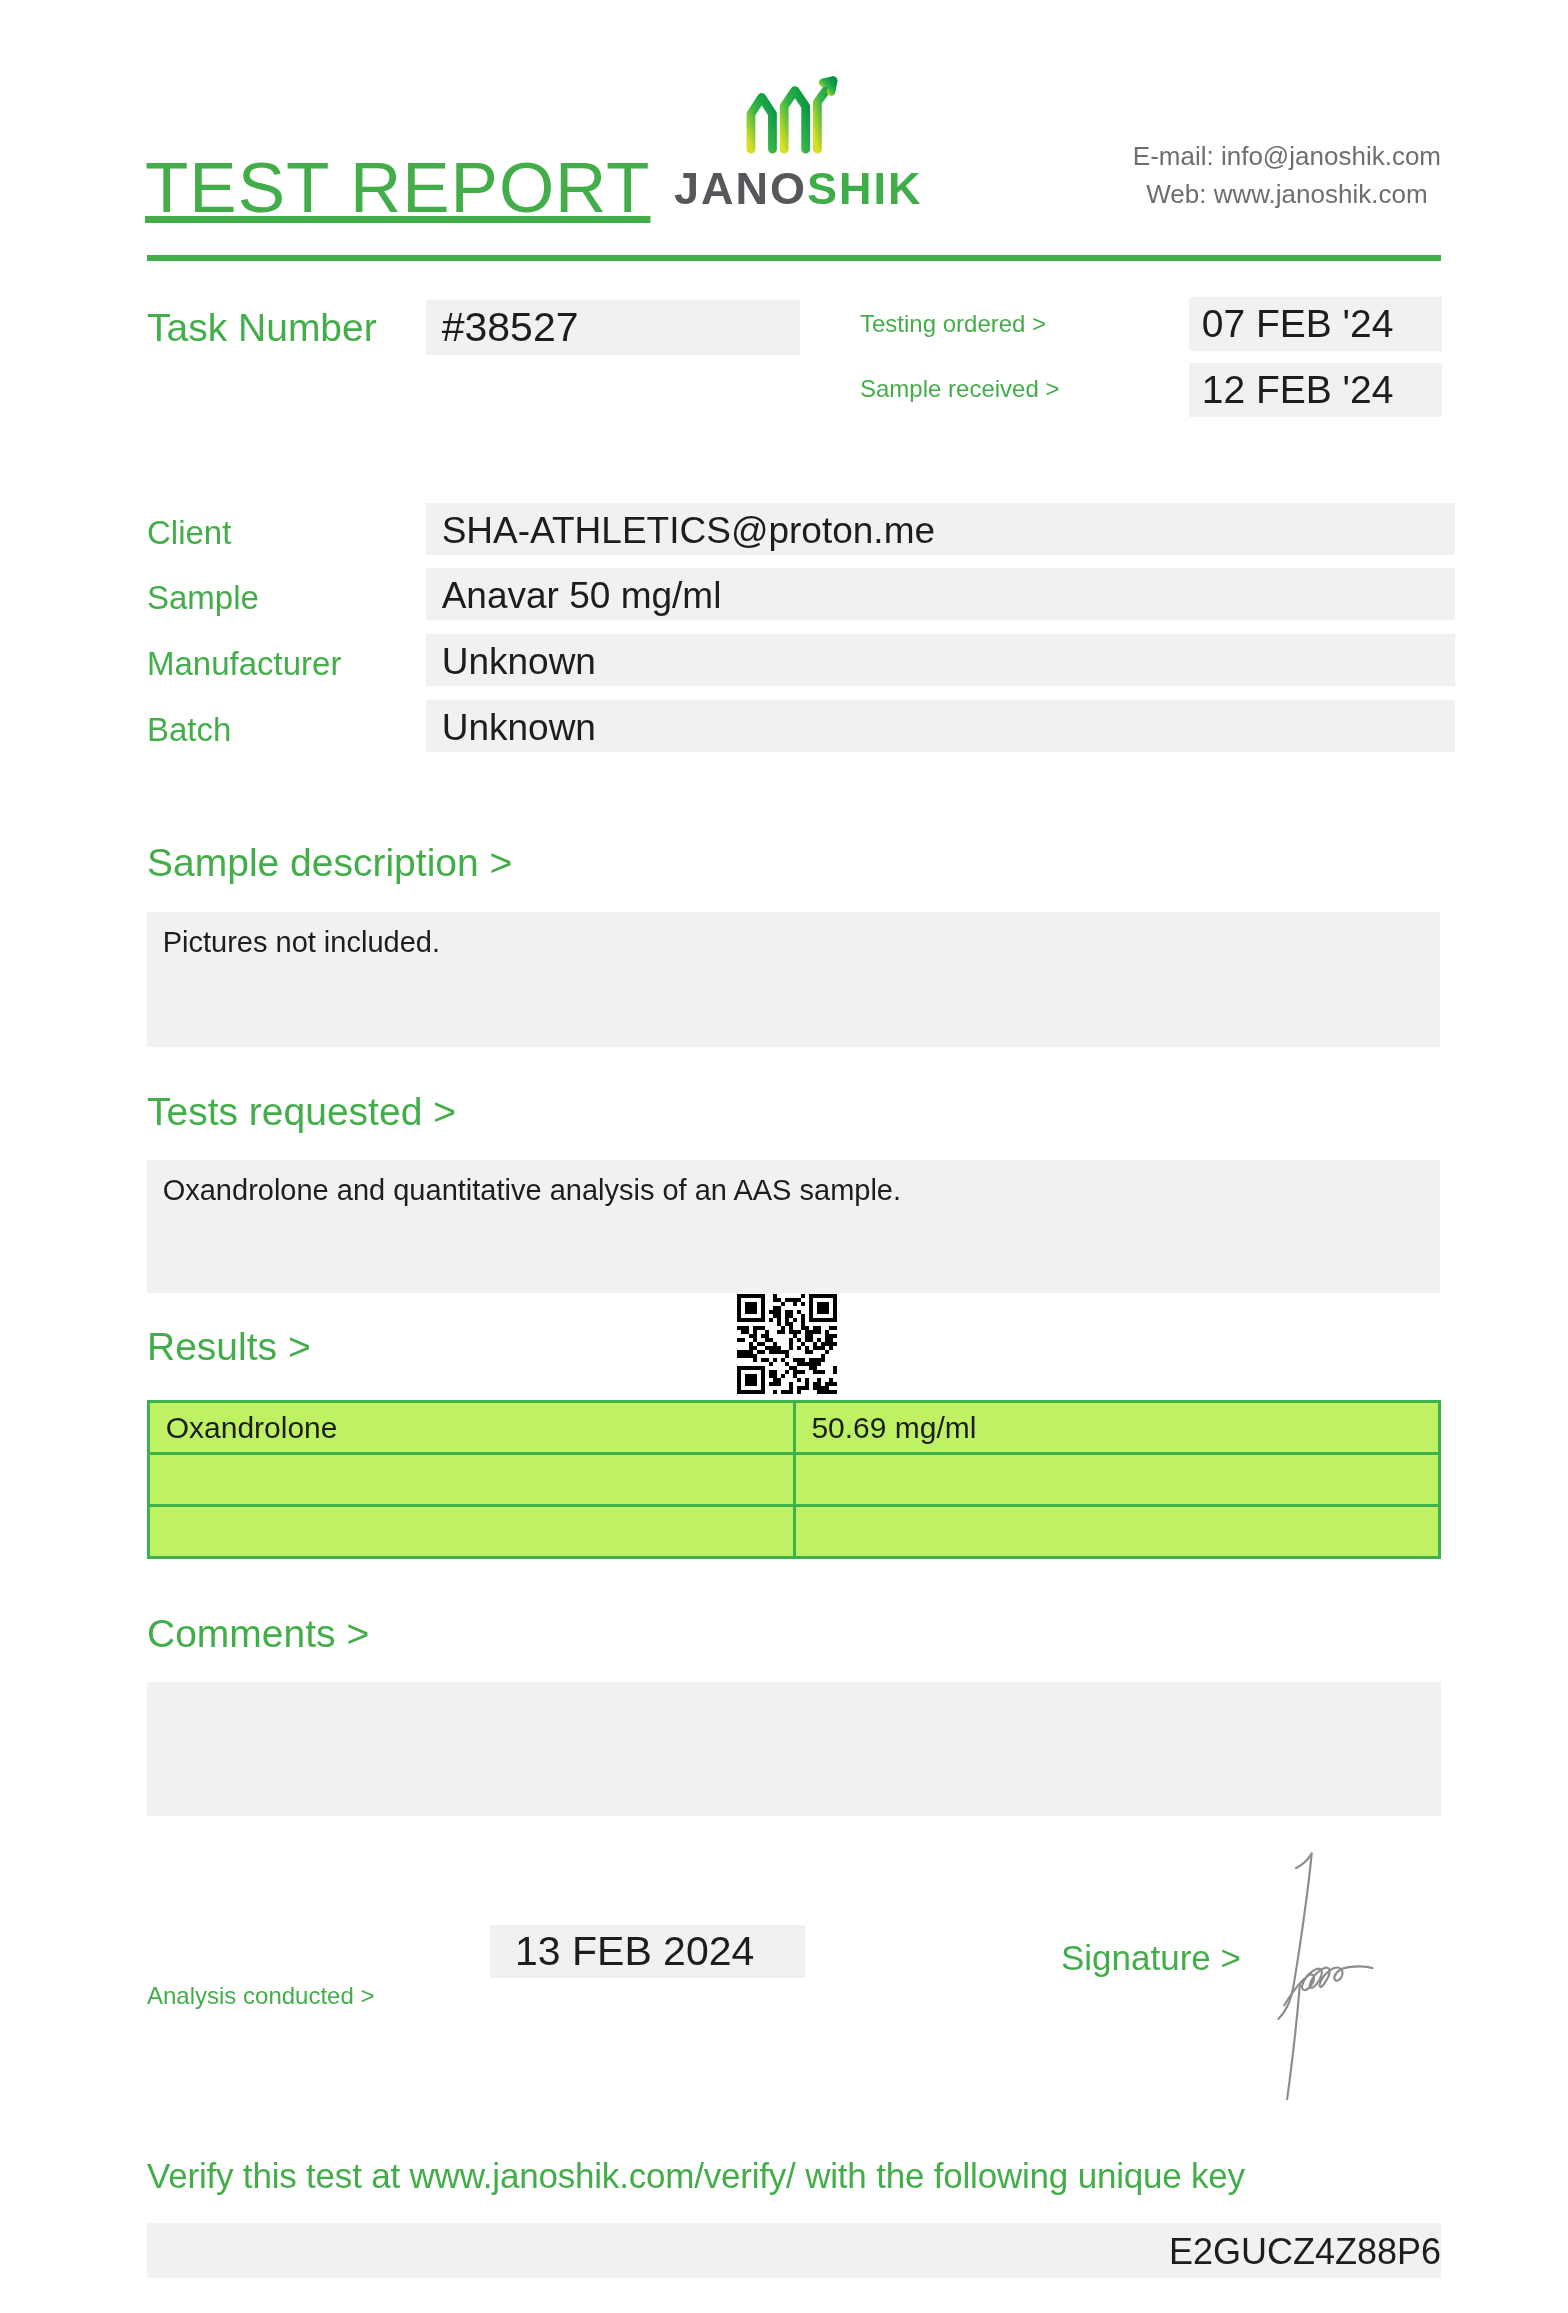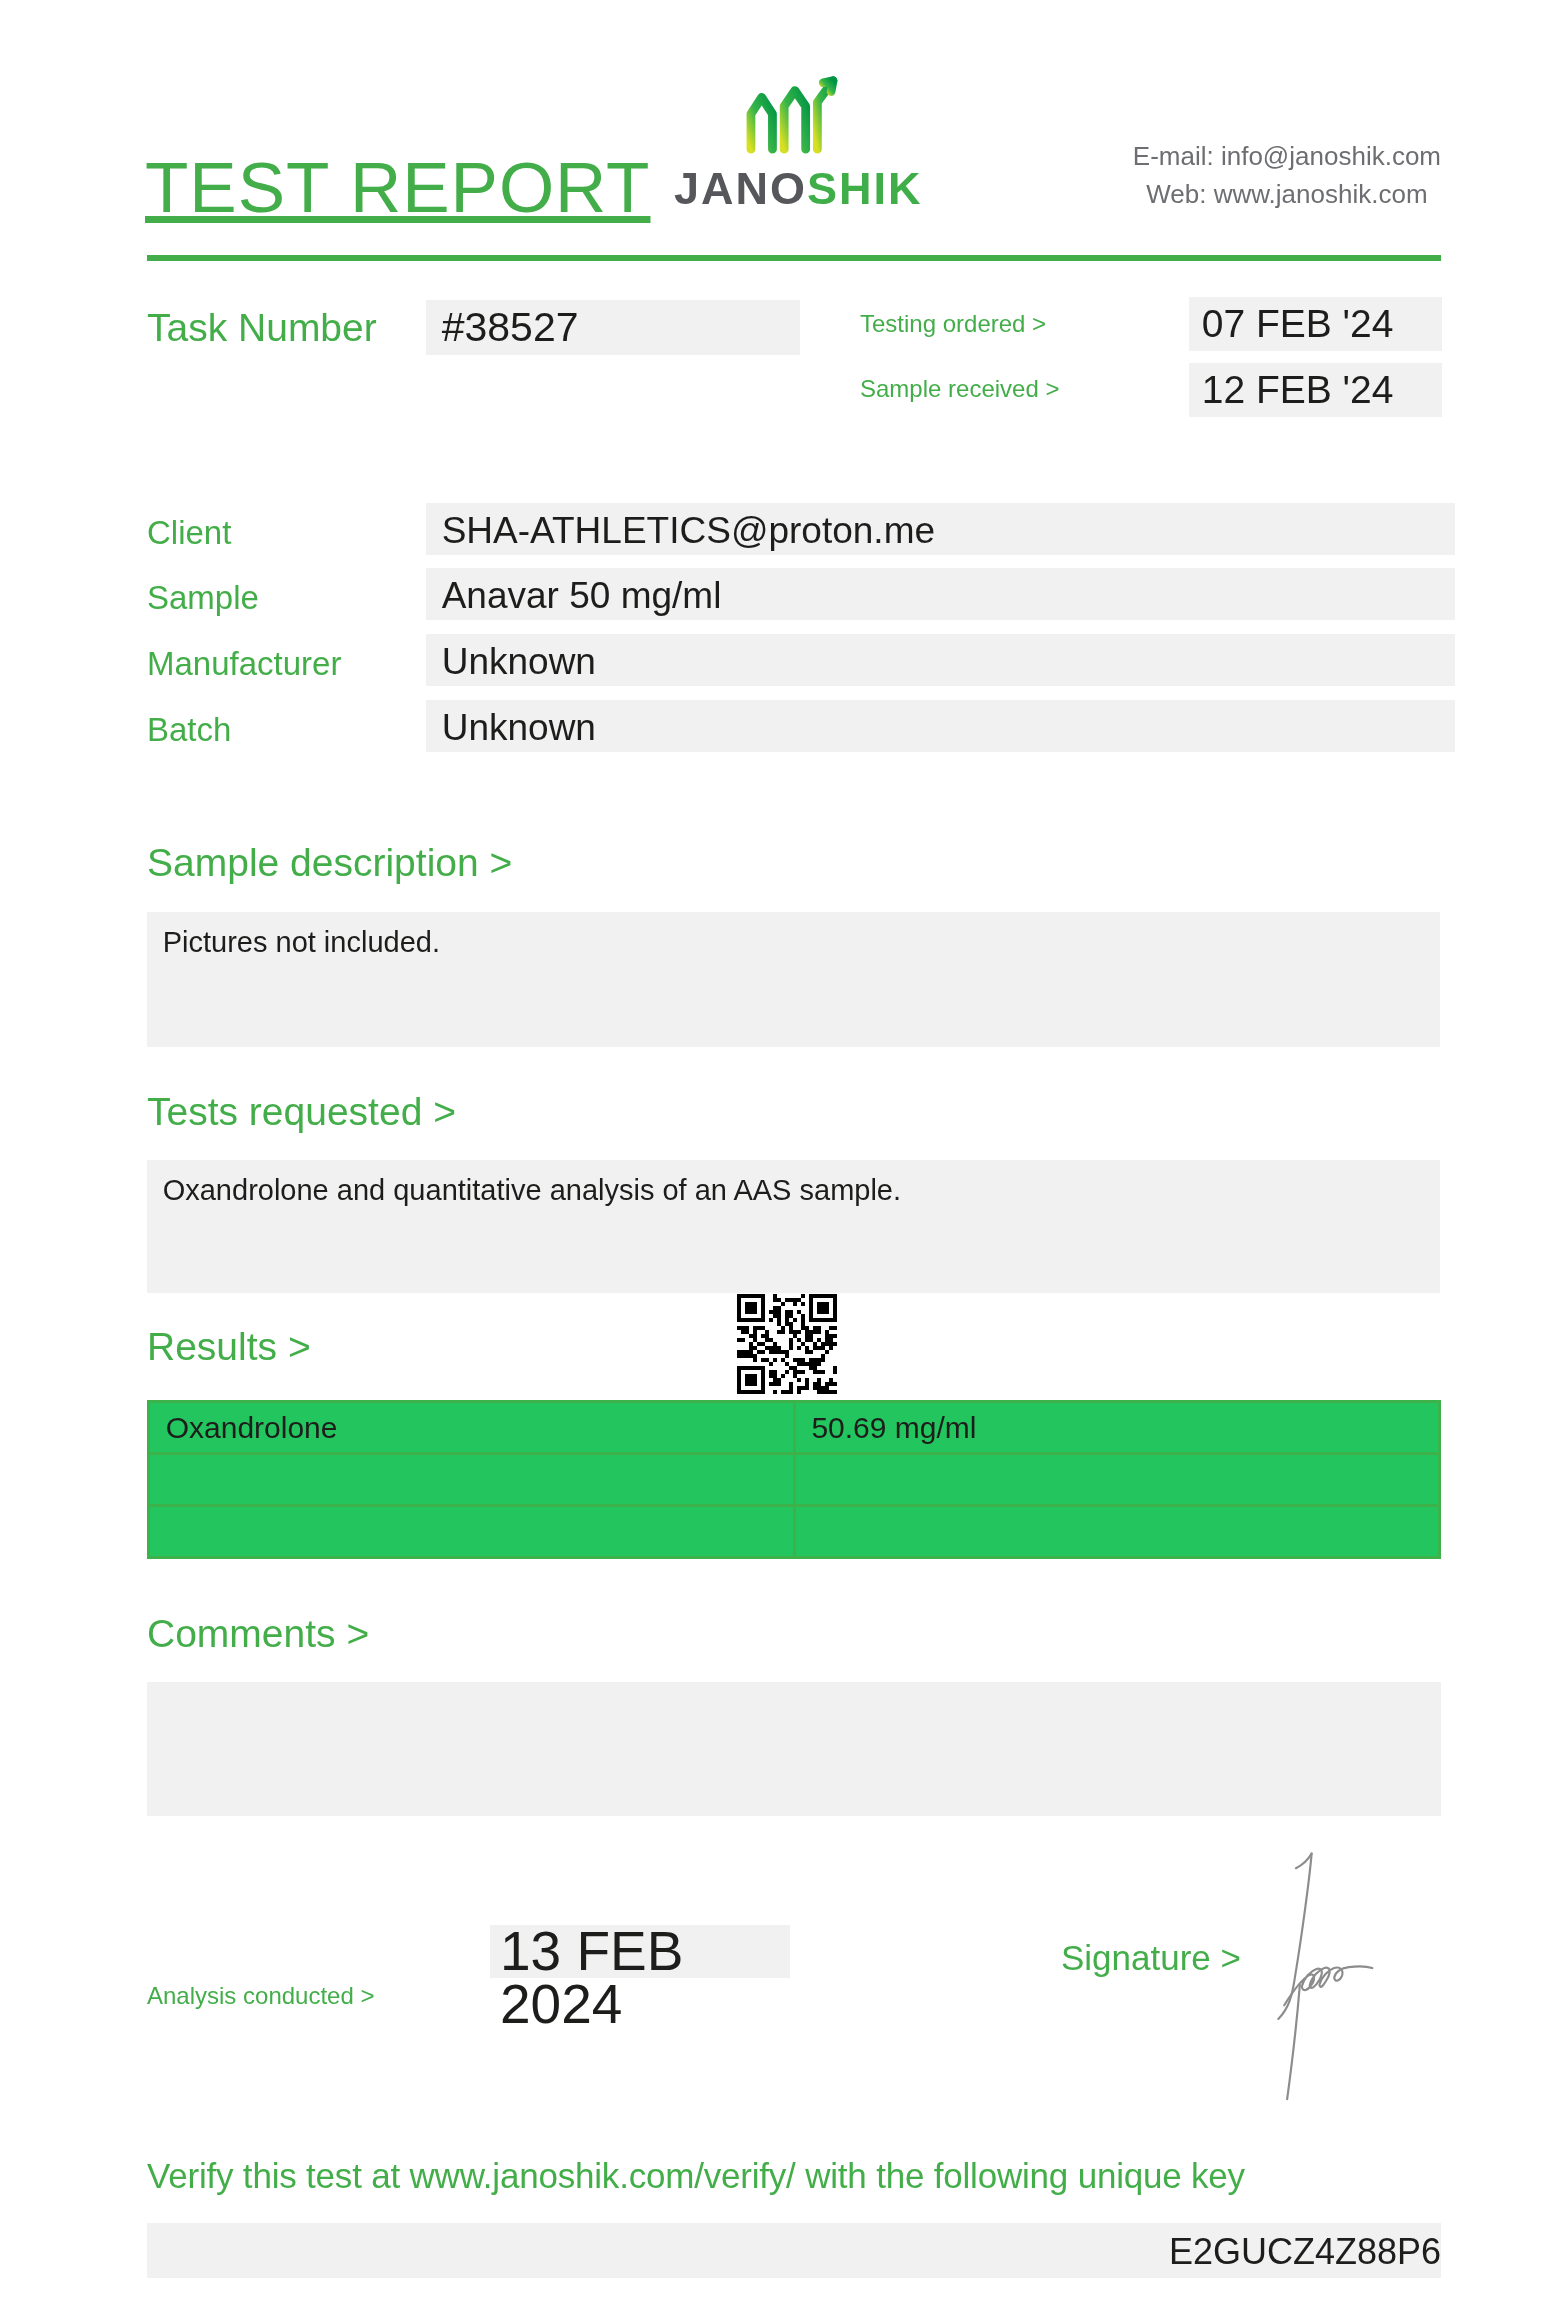--- a/index.html
+++ b/index.html
@@ -28,24 +28,24 @@
   .h-section{left:147px;font-size:39px;}
   .text-box{left:147px;width:1262px;padding:13.7px 15.7px 0 15.7px;font-size:29px;}
   .desc-box{top:912px;height:121px;}
   .tests-box{top:1160px;height:119px;}
   .comments-box{top:1682px;height:134px;padding:0;width:1294px;}
 
   .qr{left:737px;top:1294px;width:100px;height:100px;}
 
   .rtable{left:147px;top:1400px;border-collapse:collapse;}
   .rtable td{border:3.9px solid #3db24b;width:627px;height:49px;font-size:30px;padding:0 0 0 15.7px;
-             vertical-align:middle;background:#22c55e;}
+             vertical-align:middle;background:#bef264;}
 
   .analysis-label{left:147px;top:1938px;font-size:24px;margin-top:44px;}
-  .analysis-box{left:490px;top:1925px;width:290px;height:53px;line-height:53px;padding-left:10px;font-size:55px;}
+  .analysis-box{left:490px;top:1925px;width:290px;height:53px;line-height:53px;padding-left:25px;font-size:41px;}
   .signature-label{left:1061px;top:1938px;font-size:35px;}
   .signature{left:1245px;top:1833px;}
 
   .verify{left:147px;top:2156px;width:1294px;font-size:35px;white-space:nowrap;letter-spacing:-0.2px;}
   .key-box{left:147px;top:2223px;width:1294px;height:55px;line-height:57px;text-align:right;font-size:36px;}
 </style>
 </head>
 <body>
 
 <div class="page">

